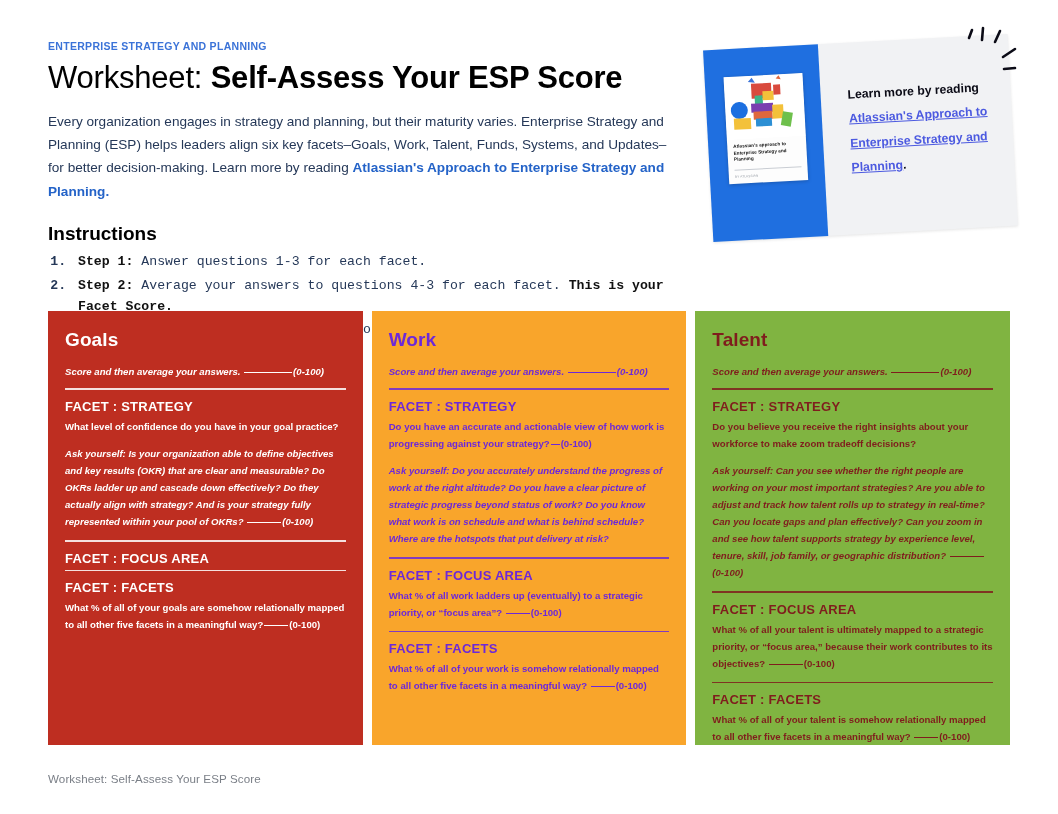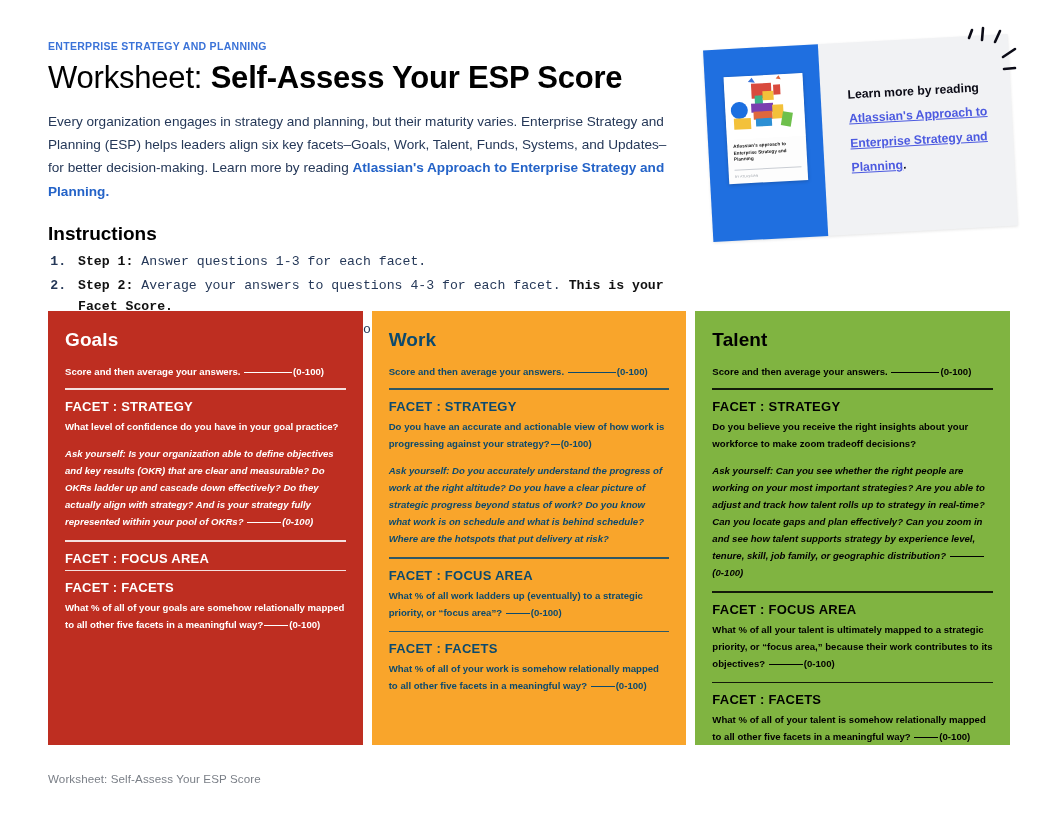--- a/index.html
+++ b/index.html
@@ -145,34 +145,35 @@
     display: flex;
     gap: 9px;
   }
   .card {
     flex: 1 1 0;
     padding: 18px 17px 12px 17px;
     position: relative;
     overflow: hidden;
   }
   .card.goals  { background: #BE2E21; color: #FFFFFF; }
-  .card.work   { background: #F9A52B; color: #0c4a6e; }
-  .card.talent { background: #80B441; color: #000000; }
+  .card.work   { background: #F9A52B; color: #6d28d9; }
+  .card.talent { background: #80B441; color: #7f1d1d; }
 
   .card h2 {
     margin: 0 0 14px 0;
     font-size: 19px;
     font-weight: 600;
     letter-spacing: .1px;
   }
   .score-line {
     font-size: 9.6px;
     font-weight: bold;
     margin: 0 0 9px 0;
     line-height: 1.5;
+    font-style: italic;
   }
   .blank {
     display: inline-block;
     border-bottom: 1.6px solid currentColor;
     vertical-align: 2px;
     margin: 0 1px;
   }
   .b-lg { width: 48px; }
   .b-md { width: 34px; }
   .b-sm { width: 24px; }

